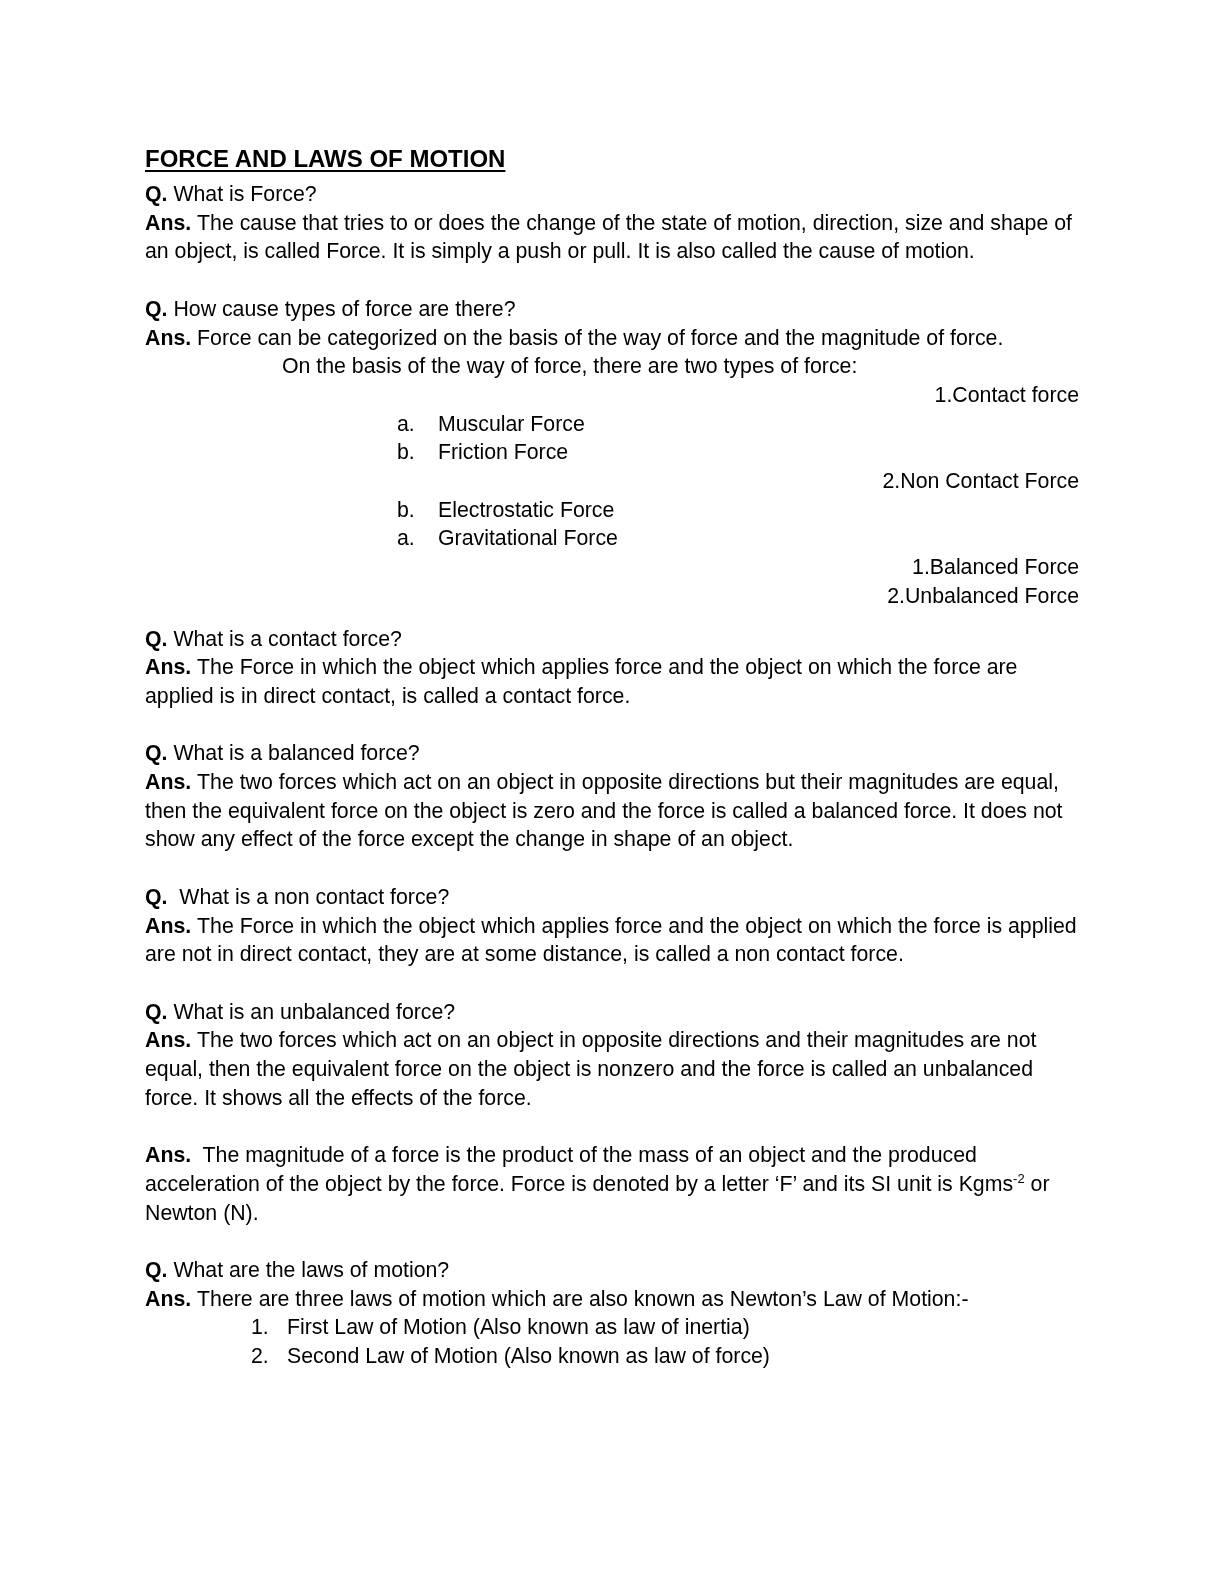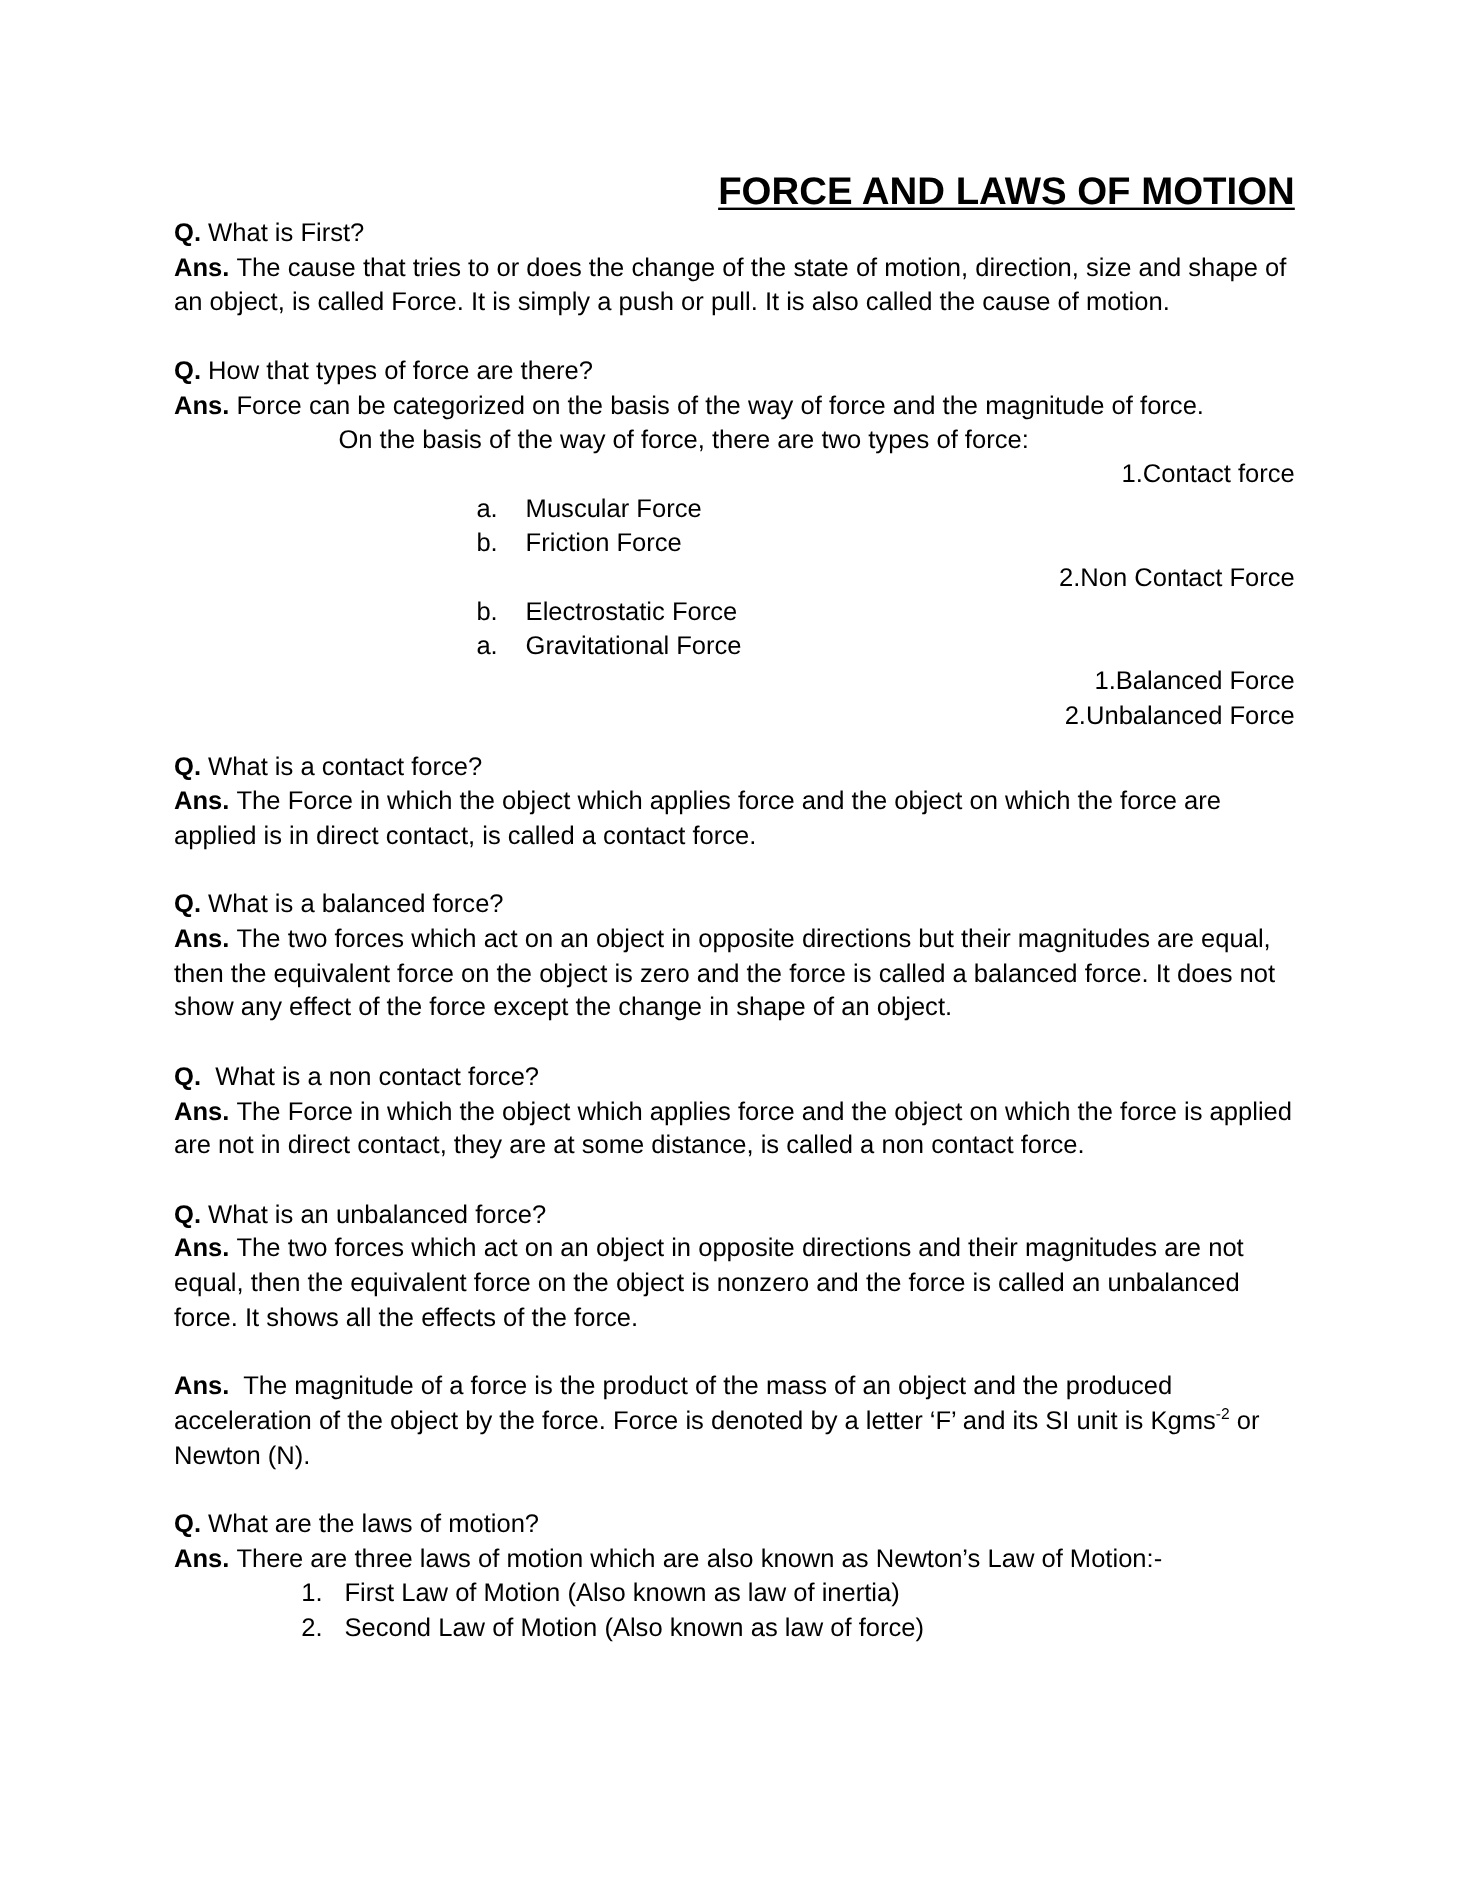--- a/index.html
+++ b/index.html
@@ -14,24 +14,24 @@
     box-sizing: border-box;
     padding: 144px 145px 0 145px;
     background: #ffffff;
     color: #000000;
     font-family: "Liberation Sans", sans-serif;
     font-size: 21.3px;
     line-height: 28.7px;
     overflow: hidden;
   }
   h1.doc-title {
-    font-size: 32px;
+    font-size: 24px;
     line-height: 30px;
     font-weight: bold;
-    text-align: right;
+    text-align: left;
     text-decoration: underline;
     text-decoration-thickness: 2px;
     text-underline-offset: 3px;
     margin: 0 0 6px 0;
   }
   .qa-block { margin-top: 28.7px; }
   .qa-block.no-gap { margin-top: 14px; }
   .qa-block:first-child { margin-top: 0; }
   p.line {
     margin: 0;
@@ -59,25 +59,25 @@
     vertical-align: super;
   }
 </style>
 </head>
 <body>
 
 <div class="page">
   <h1 class="doc-title">FORCE AND LAWS OF MOTION</h1>
   <div>
       <div class="qa-block">
-        <p class="line q-line"><b class="q-label">Q.</b><span class="q-text"> What is First?</span></p>
+        <p class="line q-line"><b class="q-label">Q.</b><span class="q-text"> What is Force?</span></p>
         <p class="line ans-line"><span class="ans-label">Ans. </span><span class="a-text">The cause that tries to or does the change of the state of motion, direction, size and shape of an object, is called Force. It is simply a push or pull. It is also called the cause of motion.</span></p>
       </div>
       <div class="qa-block">
-        <p class="line q-line"><b class="q-label">Q.</b><span class="q-text"> How that types of force are there?</span></p>
+        <p class="line q-line"><b class="q-label">Q.</b><span class="q-text"> How cause types of force are there?</span></p>
         <p class="line ans-line"><span class="ans-label">Ans. </span><span class="a-text">Force can be categorized on the basis of the way of force and the magnitude of force.</span></p>
         <p class="line sub intro"><span class="sub-text">On the basis of the way of force, there are two types of force:</span></p>
         <p class="line sub num"><span class="marker">1.</span><span class="sub-text">Contact force</span></p>
         <p class="line sub alpha"><span class="marker">a.</span><span class="sub-text">Muscular Force</span></p>
         <p class="line sub alpha"><span class="marker">b.</span><span class="sub-text">Friction Force</span></p>
         <p class="line sub num"><span class="marker">2.</span><span class="sub-text">Non Contact Force</span></p>
         <p class="line sub alpha"><span class="marker">b.</span><span class="sub-text">Electrostatic Force</span></p>
         <p class="line sub alpha"><span class="marker">a.</span><span class="sub-text">Gravitational Force</span></p>
         <p class="line sub num"><span class="marker">1.</span><span class="sub-text">Balanced Force</span></p>
         <p class="line sub num"><span class="marker">2.</span><span class="sub-text">Unbalanced Force</span></p>

